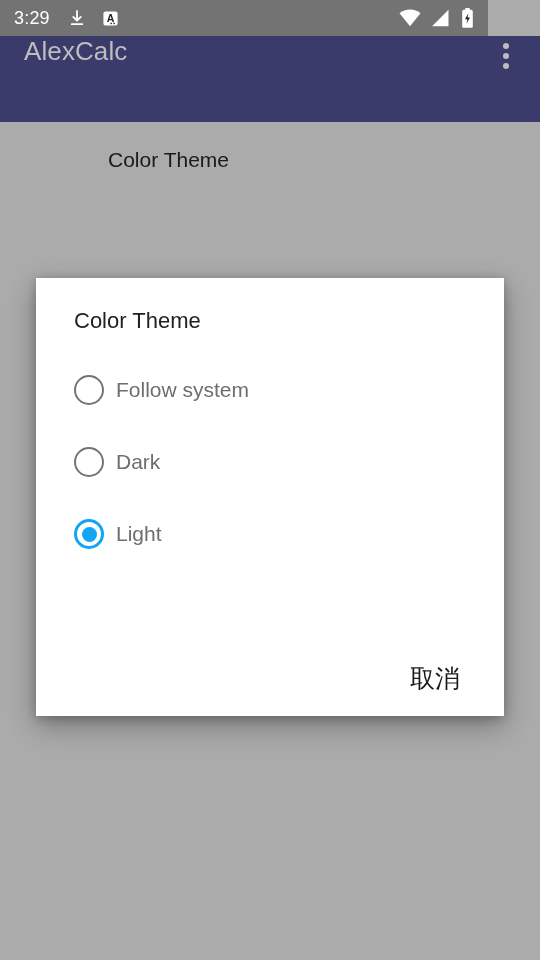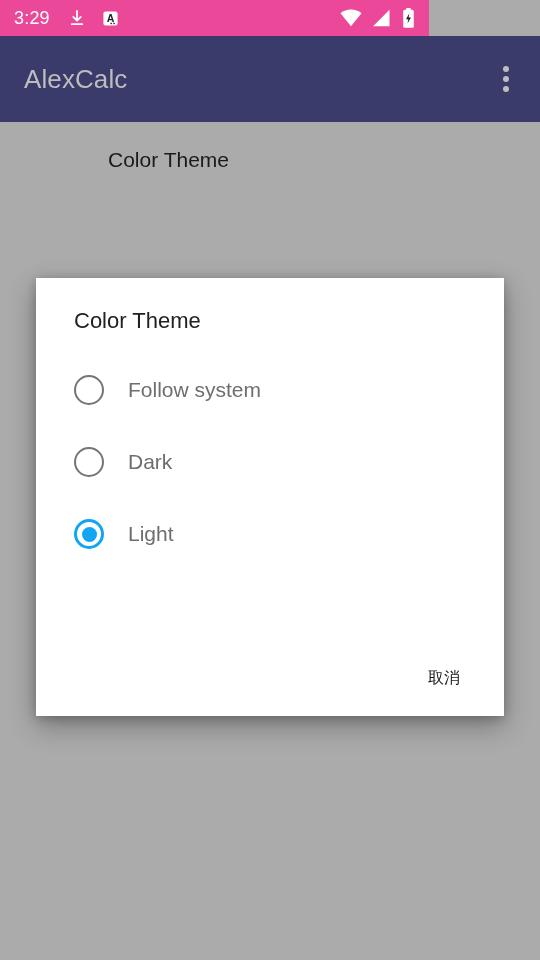--- a/index.html
+++ b/index.html
@@ -18,23 +18,23 @@
     position: relative;
     width: 540px;
     height: 960px;
     background: #ababab;
   }
 
   
   .status-bar {
     position: absolute;
     top: 0; left: 0;
-    width: 429px;
+    width: 488px;
     height: 36px;
-    background: #ec4899;
+    background: #737373;
     display: flex;
     align-items: center;
     padding: 0 14px;
     box-sizing: border-box;
   }
   .status-left {
     display: flex;
     align-items: center;
     flex: 1;
   }
@@ -64,21 +64,21 @@
   .icon-signal { margin-right: 11px; }
 
   
   .app-bar {
     position: absolute;
     top: 36px; left: 0;
     width: 540px;
     height: 86px;
     background: #3a3a6b;
     display: flex;
-    align-items: center;
+    align-items: flex-start;
     box-sizing: border-box;
     padding: 0 18px 0 24px;
   }
   .app-title {
     color: #bdbdbd;
     font-size: 26px;
     flex: 1;
     letter-spacing: 0.1px;
   }
   .overflow-menu {
@@ -165,38 +165,38 @@
     left: 50%;
     top: 50%;
     width: 15px;
     height: 15px;
     margin-left: -7.5px;
     margin-top: -7.5px;
     border-radius: 50%;
     background: #12a5f4;
   }
   .option-label {
-    margin-left: 24px;
+    margin-left: 12px;
     font-size: 21px;
     color: #6e6e6e;
   }
   .dialog-actions {
     position: absolute;
     bottom: 0;
     left: 0;
     width: 100%;
     height: 76px;
     display: flex;
     align-items: center;
     justify-content: flex-end;
     padding-right: 30px;
     box-sizing: border-box;
   }
   .btn-cancel {
-    font-size: 16px;
+    font-size: 25px;
     color: #1a1a1a;
     background: transparent;
     border: none;
     padding: 10px 14px;
     cursor: pointer;
     font-family: "Liberation Sans", "DejaVu Sans", sans-serif;
   }
 </style>
 </head>
 <body>

